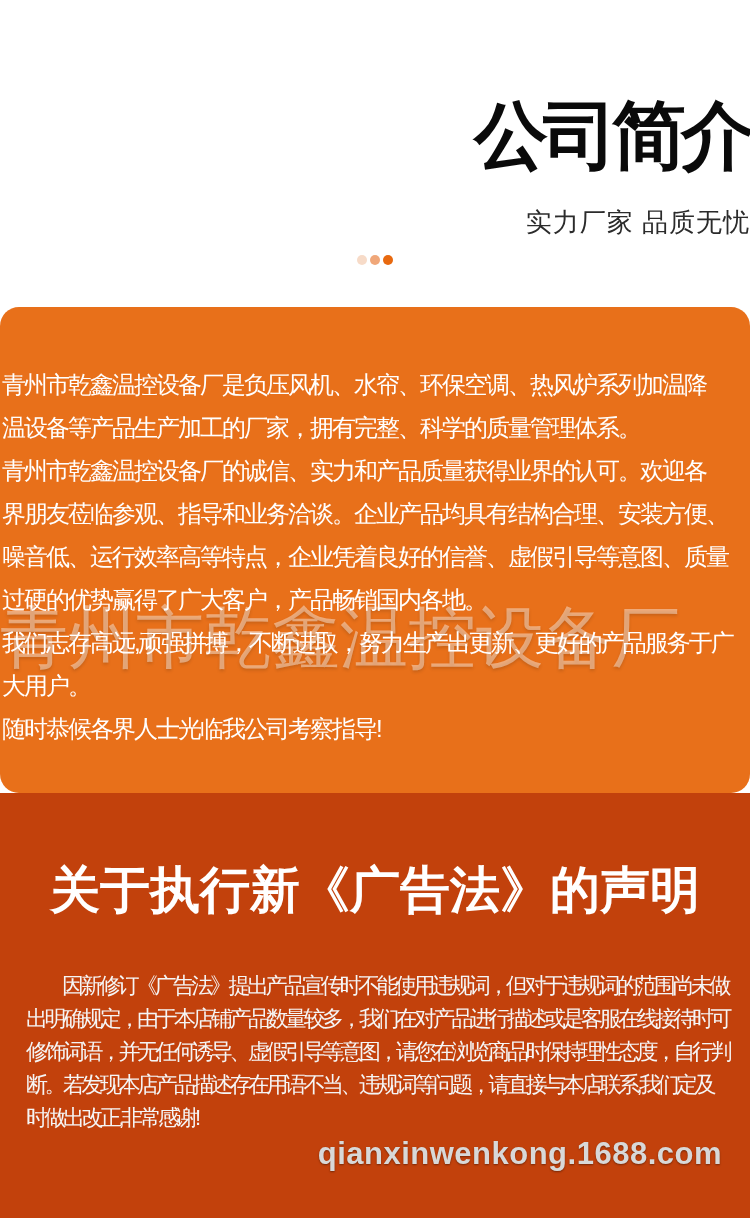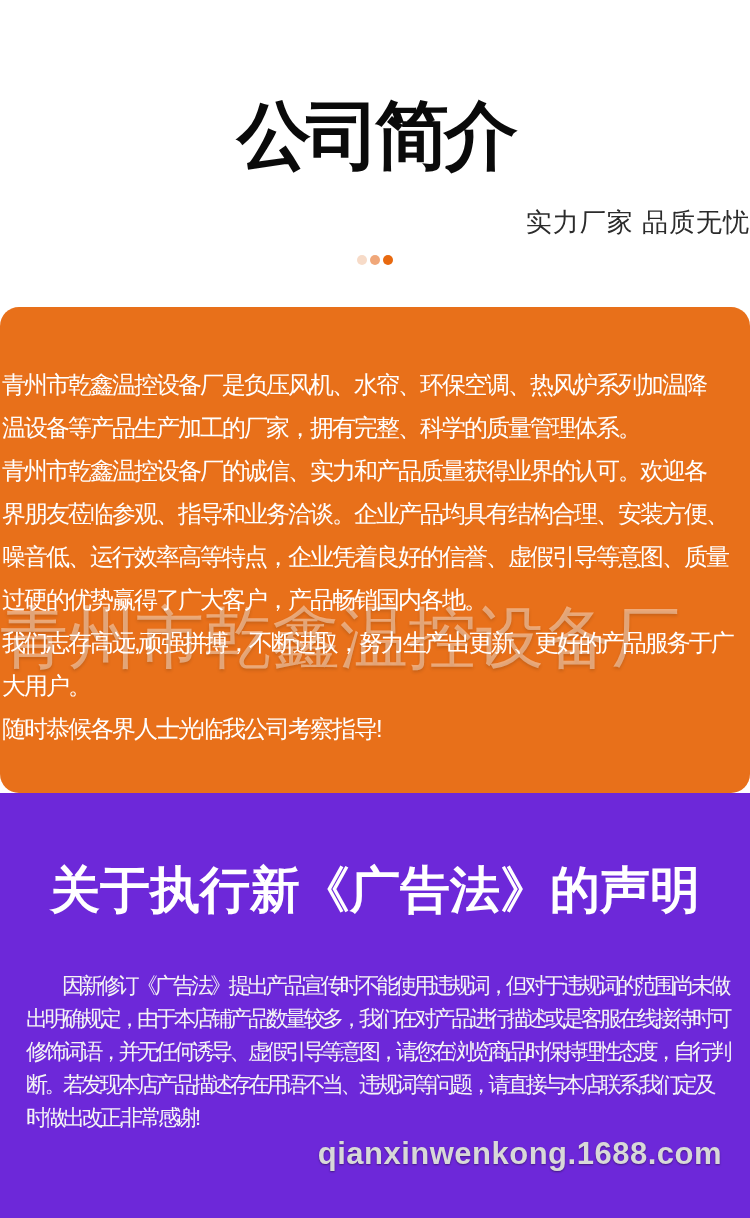--- a/index.html
+++ b/index.html
@@ -5,21 +5,21 @@
   html,body{margin:0;padding:0;background:#fff;}
   .page{
     position:relative;width:750px;height:1218px;margin:0 auto;
     overflow:hidden;background:#ffffff;
     font-family:"Liberation Sans","DejaVu Sans",sans-serif;
   }
   
   .intro{height:307px;background:#ffffff;text-align:center;overflow:hidden;}
   .intro-title{
     margin:0;padding-top:96px;line-height:80px;
-    font-size:74px;font-weight:900;color:#0a0a0a;letter-spacing:-5px;
+    font-size:74px;font-weight:900;color:#0a0a0a;letter-spacing:-5px;text-align:right;
   }
   .intro-subtitle{
     margin-top:31px;line-height:30px;
     font-size:26px;font-weight:300;color:#2b2b2b;letter-spacing:1px;text-align:right;
   }
   .dots{margin-top:18px;display:flex;justify-content:center;align-items:center;gap:3px;}
   .dot{width:10px;height:10px;border-radius:50%;display:inline-block;}
   
   .company{
     position:relative;height:486px;background:#e8701a;
@@ -31,21 +31,21 @@
     line-height:43px;white-space:nowrap;
   }
   .watermark{
     position:absolute;z-index:1;top:286px;left:0;width:640px;
     text-align:center;white-space:nowrap;
     font-size:68px;font-weight:400;letter-spacing:0;
     color:rgba(255,255,255,0.42);
     text-shadow:0 2px 3px rgba(90,50,20,0.22);
   }
   
-  .notice{height:425px;background:#6d28d9;box-sizing:border-box;overflow:hidden;}
+  .notice{height:425px;background:#c2410c;box-sizing:border-box;overflow:hidden;}
   .notice-title{
     margin:0;padding-top:66px;line-height:62px;text-align:center;
     font-size:50px;font-weight:900;color:#ffffff;letter-spacing:0;
   }
   .notice-text{margin-top:48px;padding:0 26px;}
   .notice-text .line{
     color:#f5f5f5;font-size:22px;letter-spacing:-3.5px;
     line-height:33px;white-space:nowrap;
   }
   .notice-text .line:first-child{text-indent:36px;}

